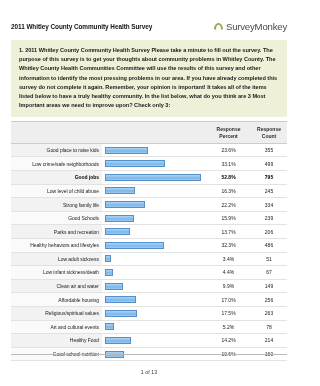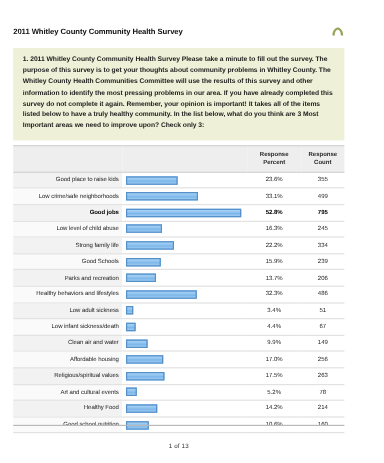--- a/index.html
+++ b/index.html
@@ -177,20 +177,21 @@
 <div class="page">
 
   <div class="header">
     <div class="survey-title">2011 Whitley County Community Health Survey</div>
     <div class="brand">
       <span class="brand-mark">
         <svg class="brand-mark" viewBox="0 0 22 16" xmlns="http://www.w3.org/2000/svg" aria-hidden="true">
           <path d="M2 15 C2 6, 8 2, 11 2 C14 2, 20 6, 20 15 L16 15 C16 8, 13 5.5, 11 5.5 C9 5.5, 6 8, 6 15 Z" fill="#9aa35a"></path>
         </svg>
       </span>
+      <span class="brand-text">SurveyMonkey</span>
     </div>
   </div>
 
   <div class="question-block">
     <p class="question-text">1. 2011 Whitley County Community Health Survey Please take a minute to fill out the survey. The purpose of this survey is to get your thoughts about community problems in Whitley County. The Whitley County Health Communities Committee will use the results of this survey and other information to identify the most pressing problems in our area. If you have already completed this survey do not complete it again. Remember, your opinion is important! It takes all of the items listed below to have a truly healthy community. In the list below, what do you think are 3 Most Important areas we need to improve upon? Check only 3:</p>
   </div>
 
   <table class="results">
     <colgroup>
       <col class="c-label">

